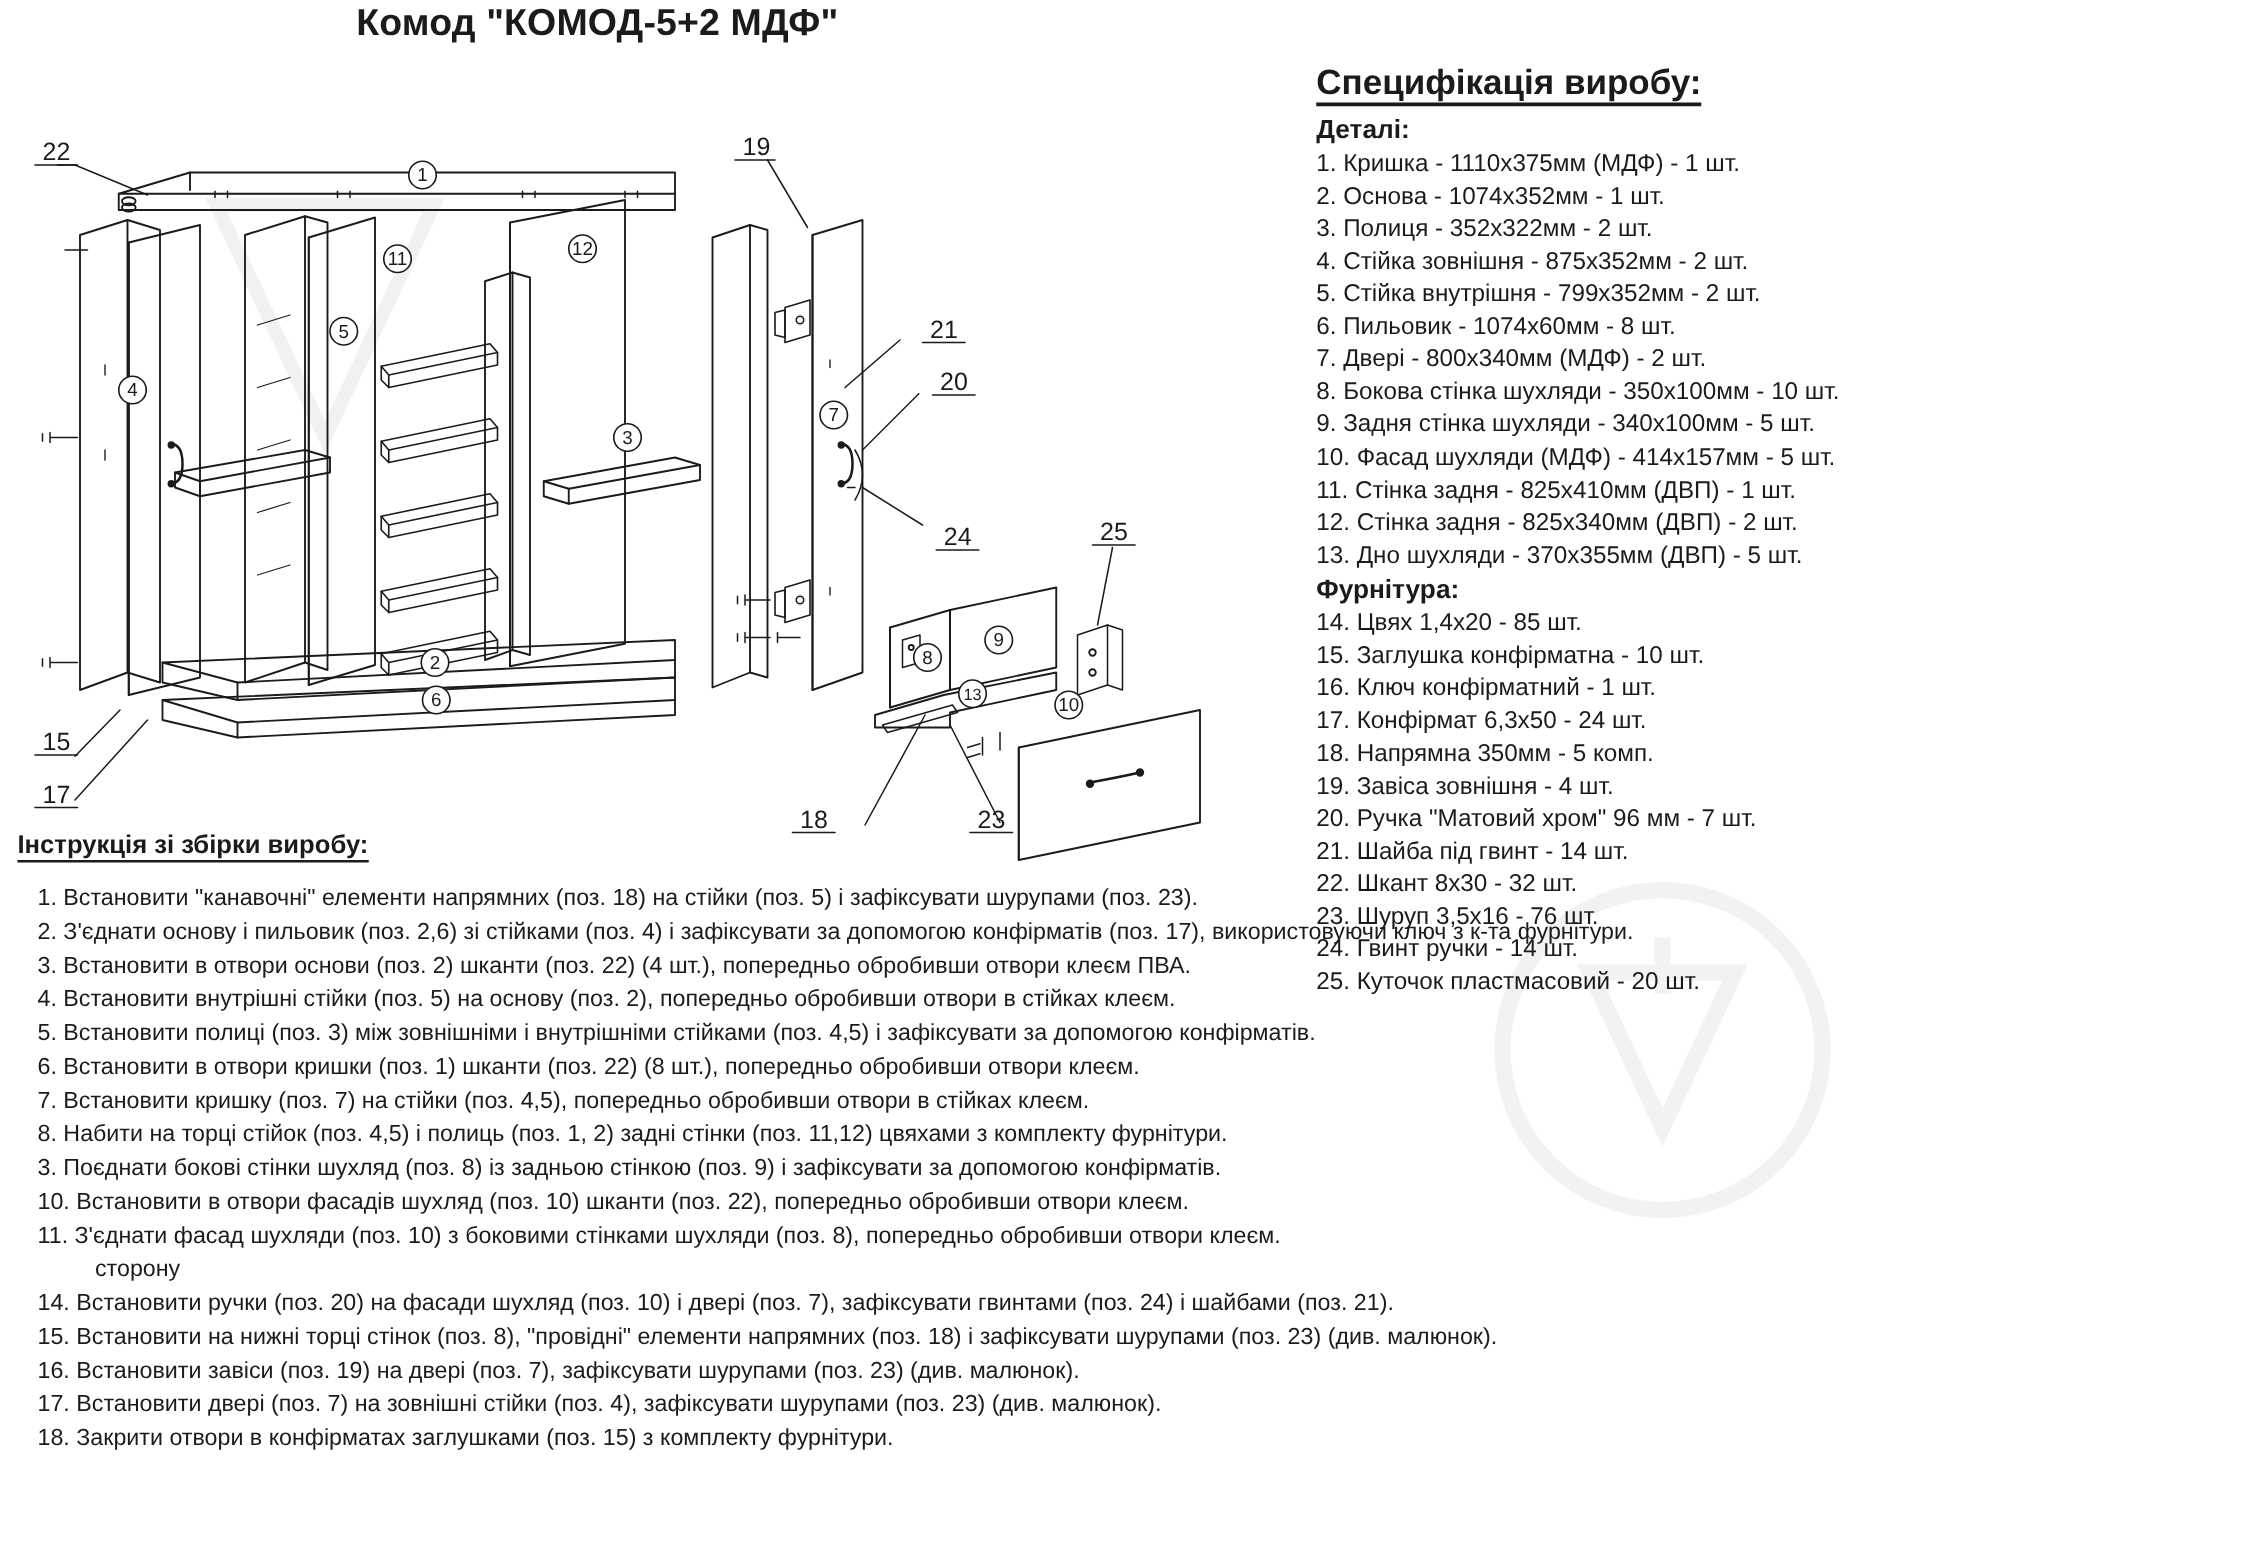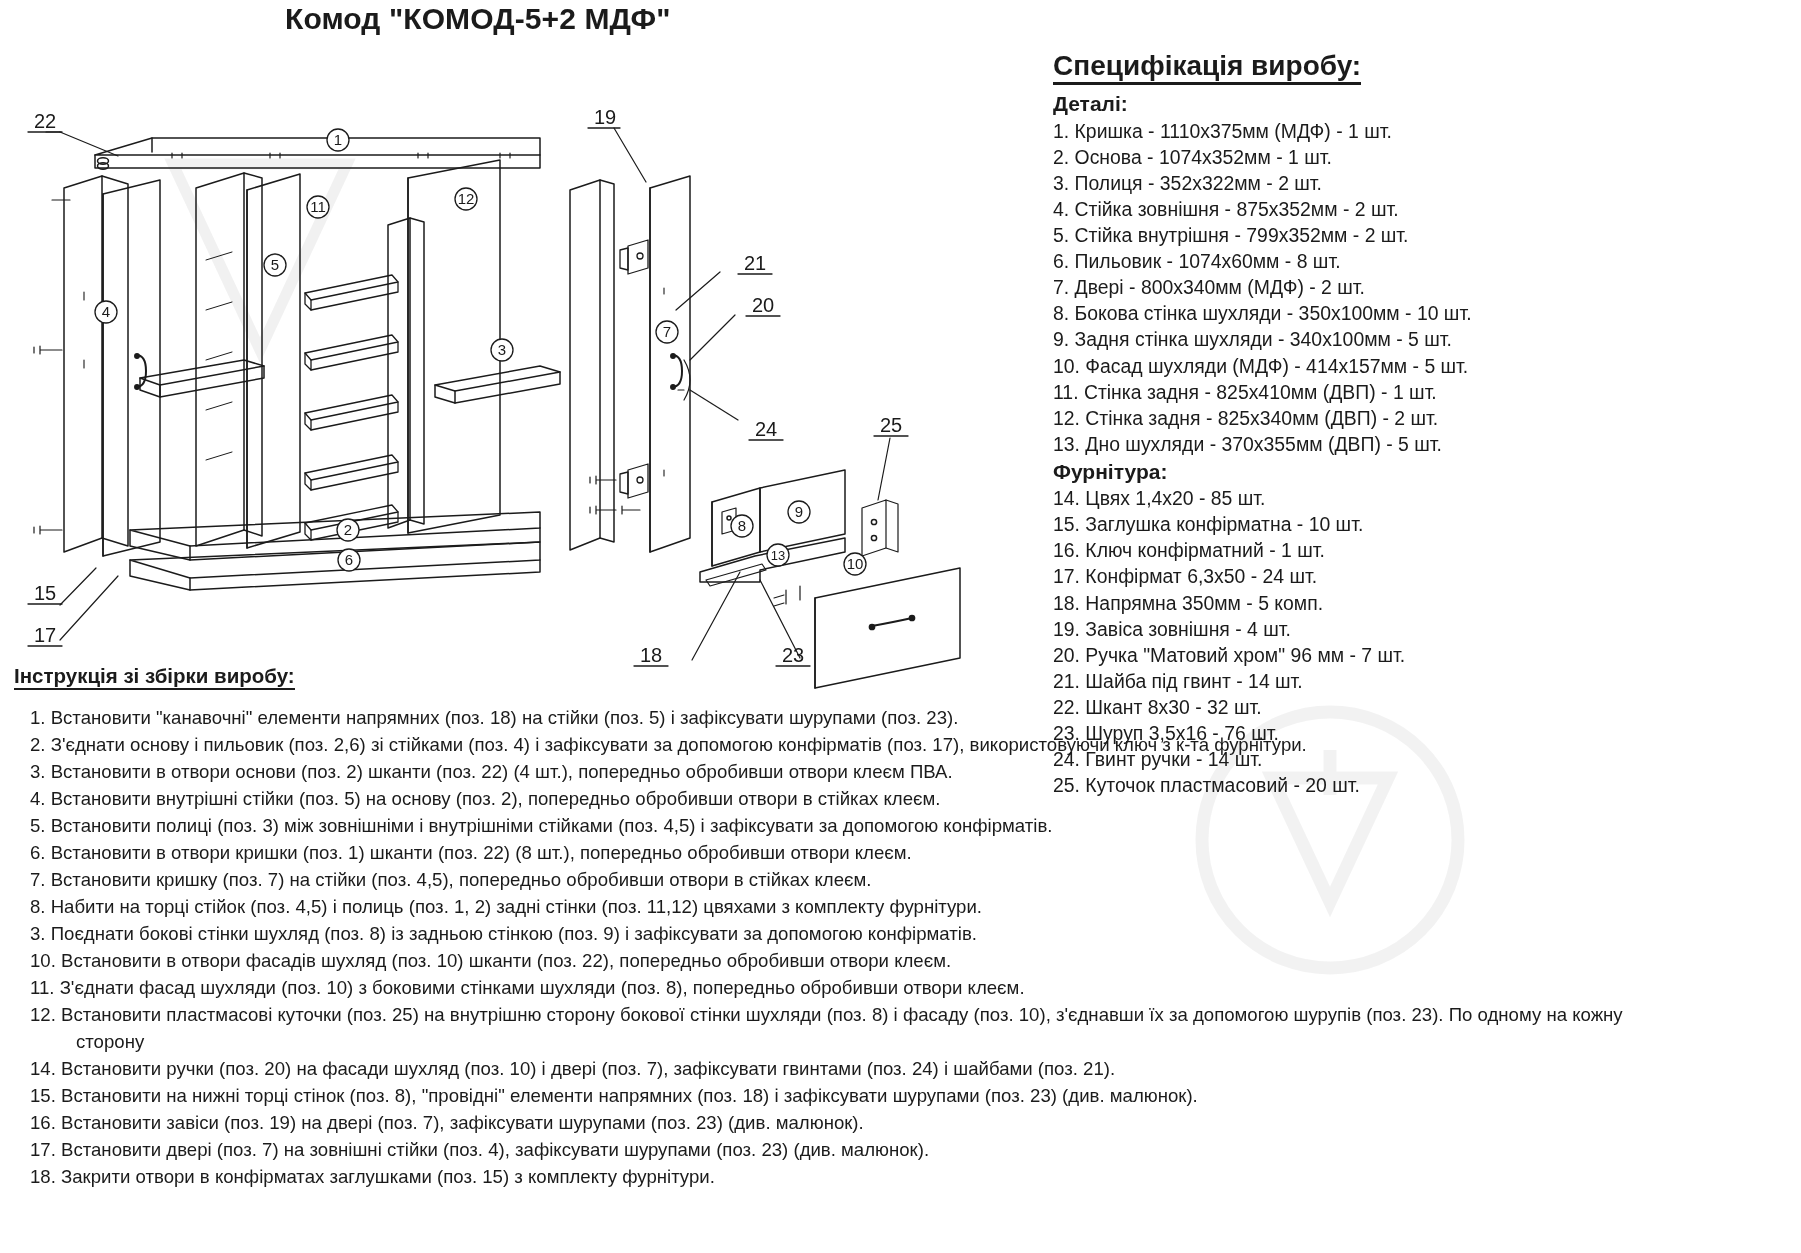--- a/index.html
+++ b/index.html
@@ -432,21 +432,20 @@
     <li>3. Встановити в отвори основи (поз. 2) шканти (поз. 22) (4 шт.), попередньо обробивши отвори клеєм ПВА.</li>
     <li>4. Встановити внутрішні стійки (поз. 5) на основу (поз. 2), попередньо обробивши отвори в стійках клеєм.</li>
     <li>5. Встановити полиці (поз. 3) між зовнішніми і внутрішніми стійками (поз. 4,5) і зафіксувати за допомогою конфірматів.</li>
     <li>6. Встановити в отвори кришки (поз. 1) шканти (поз. 22) (8 шт.), попередньо обробивши отвори клеєм.</li>
     <li>7. Встановити кришку (поз. 7) на стійки (поз. 4,5), попередньо обробивши отвори в стійках клеєм.</li>
     <li>8. Набити на торці стійок (поз. 4,5) і полиць (поз. 1, 2) задні стінки (поз. 11,12) цвяхами з комплекту фурнітури.</li>
     <li>3. Поєднати бокові стінки шухляд (поз. 8) із задньою стінкою (поз. 9) і зафіксувати за допомогою конфірматів.</li>
     <li>10. Встановити в отвори фасадів шухляд (поз. 10) шканти (поз. 22), попередньо обробивши отвори клеєм.</li>
     <li>11. З'єднати фасад шухляди (поз. 10) з боковими стінками шухляди (поз. 8), попередньо обробивши отвори клеєм.</li>
     <li>
-      <span>12. Встановити пластмасові куточки (поз. 25) на внутрішню сторону бокової стінки шухляди (поз. 8) і фасаду (поз. 10), з'єднавши їх за допомогою шурупів (поз. 23). По одному на кожну</span>
       <span class="cont">сторону</span>
     </li>
     <li>14. Встановити ручки (поз. 20) на фасади шухляд (поз. 10) і двері (поз. 7), зафіксувати гвинтами (поз. 24) і шайбами (поз. 21).</li>
     <li>15. Встановити на нижні торці стінок (поз. 8), "провідні" елементи напрямних (поз. 18) і зафіксувати шурупами (поз. 23) (див. малюнок).</li>
     <li>16. Встановити завіси (поз. 19) на двері (поз. 7), зафіксувати шурупами (поз. 23) (див. малюнок).</li>
     <li>17. Встановити двері (поз. 7) на зовнішні стійки (поз. 4), зафіксувати шурупами (поз. 23) (див. малюнок).</li>
     <li>18. Закрити отвори в конфірматах заглушками (поз. 15) з комплекту фурнітури.</li>
   </ol>
 </section>
 

